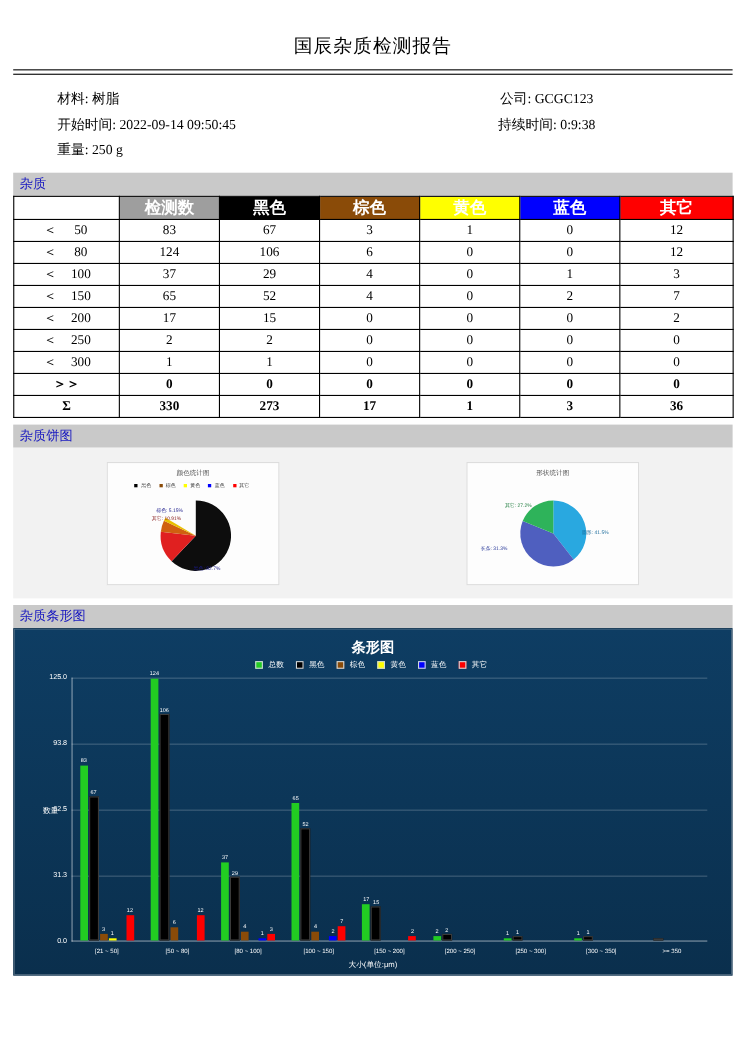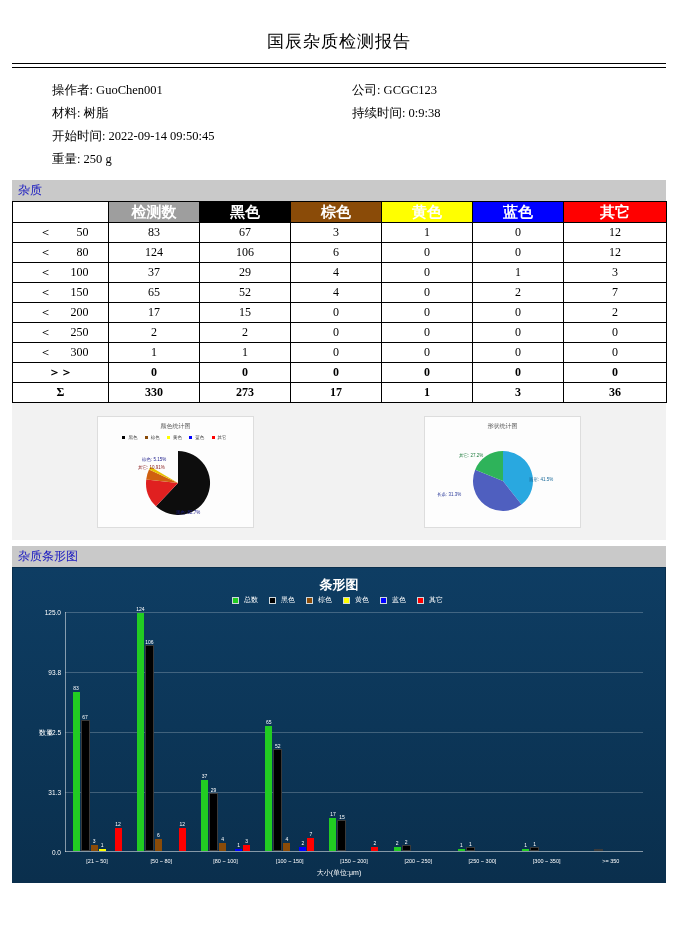--- a/index.html
+++ b/index.html
@@ -42,21 +42,21 @@
     display: flex;
     font-size: 12.5px;
     padding: 4px 0 6px 0;
   }
   .info-col {
     display: flex;
     flex-direction: column;
     gap: 6px;
   }
   .info-col.left { width: 330px; padding-left: 40px; box-sizing: border-box;}
-  .info-col.right { width: 300px; padding-left: 10px; box-sizing: border-box;}
+  .info-col.right { width: 300px; padding-left: 10px; box-sizing: border-box; align-items: center;}
   .info-row { white-space: nowrap; }
   .info-row .lbl { }
   .info-row .val { }
   
   .section-head {
     background: #c9c9c9;
     color: #1616c0;
     font-size: 12px;
     padding: 2px 6px;
     margin-top: 6px;
@@ -88,21 +88,21 @@
   th.c-count { background: #9e9e9e; }
   th.c-black { background: #000000; }
   th.c-brown { background: #8a4b08; }
   th.c-yellow { background: #ffff00; color: #000; }
   th.c-blue   { background: #0000ff; }
   th.c-other  { background: #ff0000; }
   td.rowlabel {
     font-size: 12px;
   }
   td.rowlabel .lt { display:inline-block; width: 26px; text-align: center; }
-  td.rowlabel .num { display:inline-block; width: 30px; text-align: right;}
+  td.rowlabel .num { display:inline-block; width: 30px; text-align: center;}
   tr.sum td { font-weight: bold; }
   tr.gtgt td { font-weight: bold; }
   
   .pie-area {
     background: #f2f2f2;
     height: 137px;
     display: flex;
     justify-content: space-around;
     align-items: center;
     border: none;
@@ -268,24 +268,20 @@
 </head>
 <body>
 
 <div class="page">
 
   <div class="title">国辰杂质检测报告</div>
   <div class="title-rules"></div>
 
   <div class="info">
     <div class="info-col left">
-      <div class="info-row">
-        <span class="lbl">操作者:</span>
-        <span class="val">GuoChen001</span>
-      </div>
       <div class="info-row">
         <span class="lbl">材料:</span>
         <span class="val">树脂</span>
       </div>
       <div class="info-row">
         <span class="lbl">开始时间:</span>
         <span class="val">2022-09-14 09:50:45</span>
       </div>
       <div class="info-row">
         <span class="lbl">重量:</span>
@@ -405,20 +401,21 @@
           <td>330</td>
           <td>273</td>
           <td>17</td>
           <td>1</td>
           <td>3</td>
           <td>36</td>
         </tr>
       </tbody>
   </table>
 
+  <div class="section-head">杂质饼图</div>
 
   <div class="pie-area">
 
     <div class="pie-card">
       <div class="pt">颜色统计图</div>
       <div class="pie-legend">
         <span><i style="background:#000"></i><span>黑色</span></span>
         <span><i style="background:#8a4b08"></i><span>棕色</span></span>
         <span><i style="background:#ffff00"></i><span>黄色</span></span>
         <span><i style="background:#0000ff"></i><span>蓝色</span></span>

